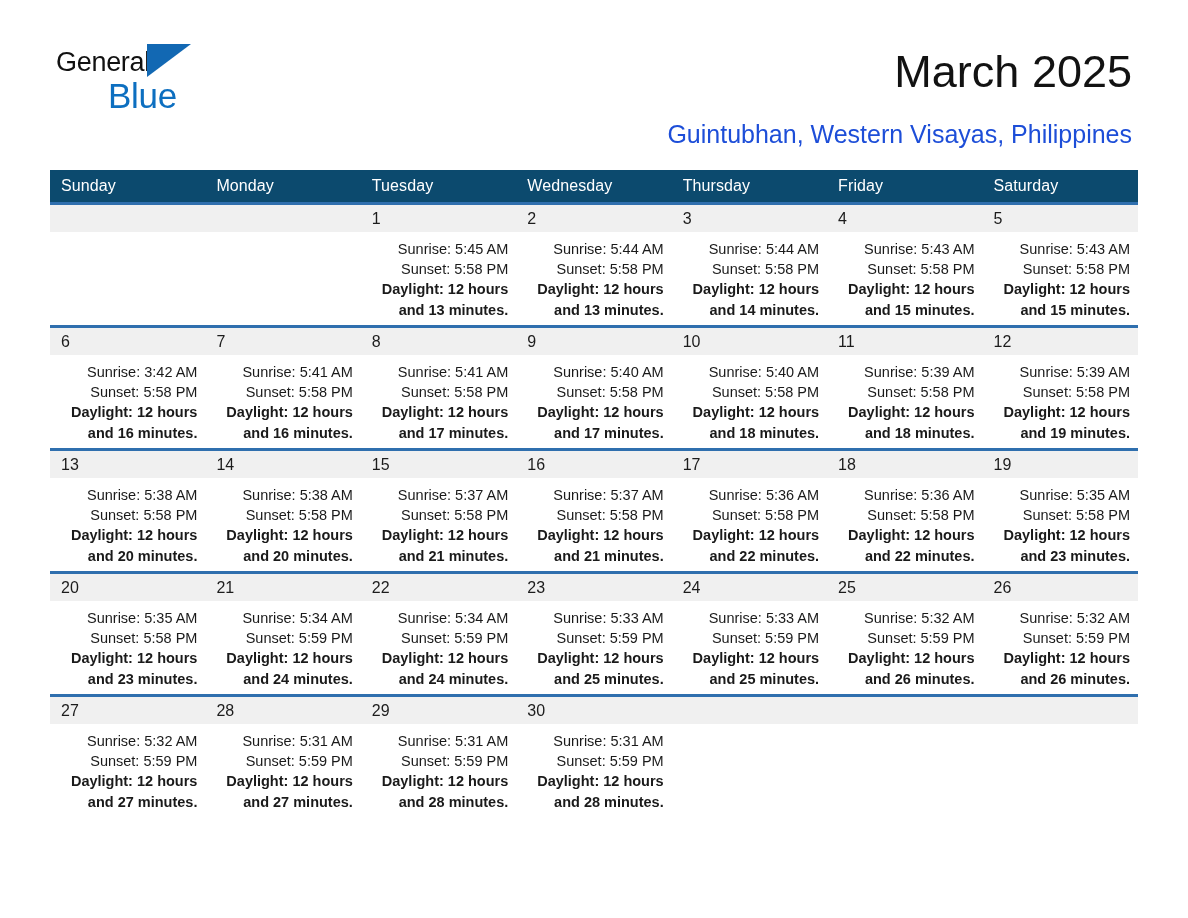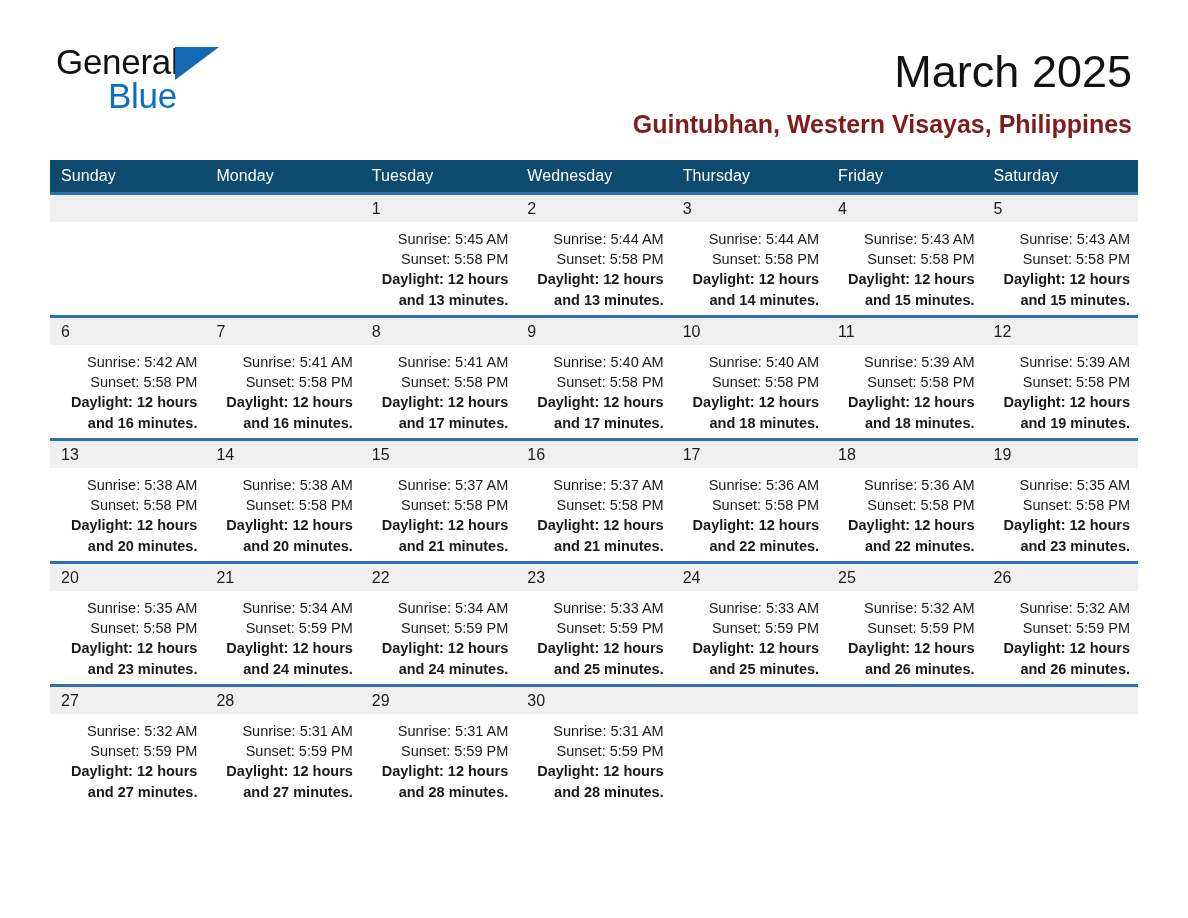--- a/index.html
+++ b/index.html
@@ -29,21 +29,21 @@
     padding: 44px 56px 0 56px;
     box-sizing: border-box;
   }
   .logo {
     position: relative;
     width: 260px;
     height: 78px;
     line-height: 1;
   }
   .logo-general {
-    font-size: 35px;
+    font-size: 27px;
     color: #111111;
     letter-spacing: -0.3px;
     font-family: "Liberation Sans", sans-serif;
   }
   .logo-tri {
     display: inline-block;
     width: 0;
     height: 0;
     border-left: 44px solid #1268b3;
     border-bottom: 33px solid transparent;
@@ -65,23 +65,23 @@
   .month-title {
     font-size: 45px;
     color: #121212;
     font-weight: normal;
     line-height: 1.05;
     letter-spacing: 0px;
     margin: 0;
   }
   .location {
     font-size: 25px;
-    color: #7f1d1d;
-    font-weight: bold;
-    margin: 16px 0 0 0;
+    color: #1d4ed8;
+    font-weight: normal;
+    margin: 26px 0 0 0;
     line-height: 1.1;
     white-space: nowrap;
   }
 
   
   .calendar {
     margin: 21px 50px 0 50px;
     width: 1088px;
     border-collapse: collapse;
     table-layout: fixed;
@@ -210,21 +210,21 @@
               <div>Sunrise: 5:43 AM</div>
               <div>Sunset: 5:58 PM</div>
               <div class="wrap">Daylight: 12 hours and 15 minutes.</div>
             </div>
           </td>
         </tr>
         <tr class="week">
           <td>
             <div class="daynum-band">6</div>
             <div class="cell-body">
-              <div>Sunrise: 5:42 AM</div>
+              <div>Sunrise: 3:42 AM</div>
               <div>Sunset: 5:58 PM</div>
               <div class="wrap">Daylight: 12 hours and 16 minutes.</div>
             </div>
           </td>
           <td>
             <div class="daynum-band">7</div>
             <div class="cell-body">
               <div>Sunrise: 5:41 AM</div>
               <div>Sunset: 5:58 PM</div>
               <div class="wrap">Daylight: 12 hours and 16 minutes.</div>

